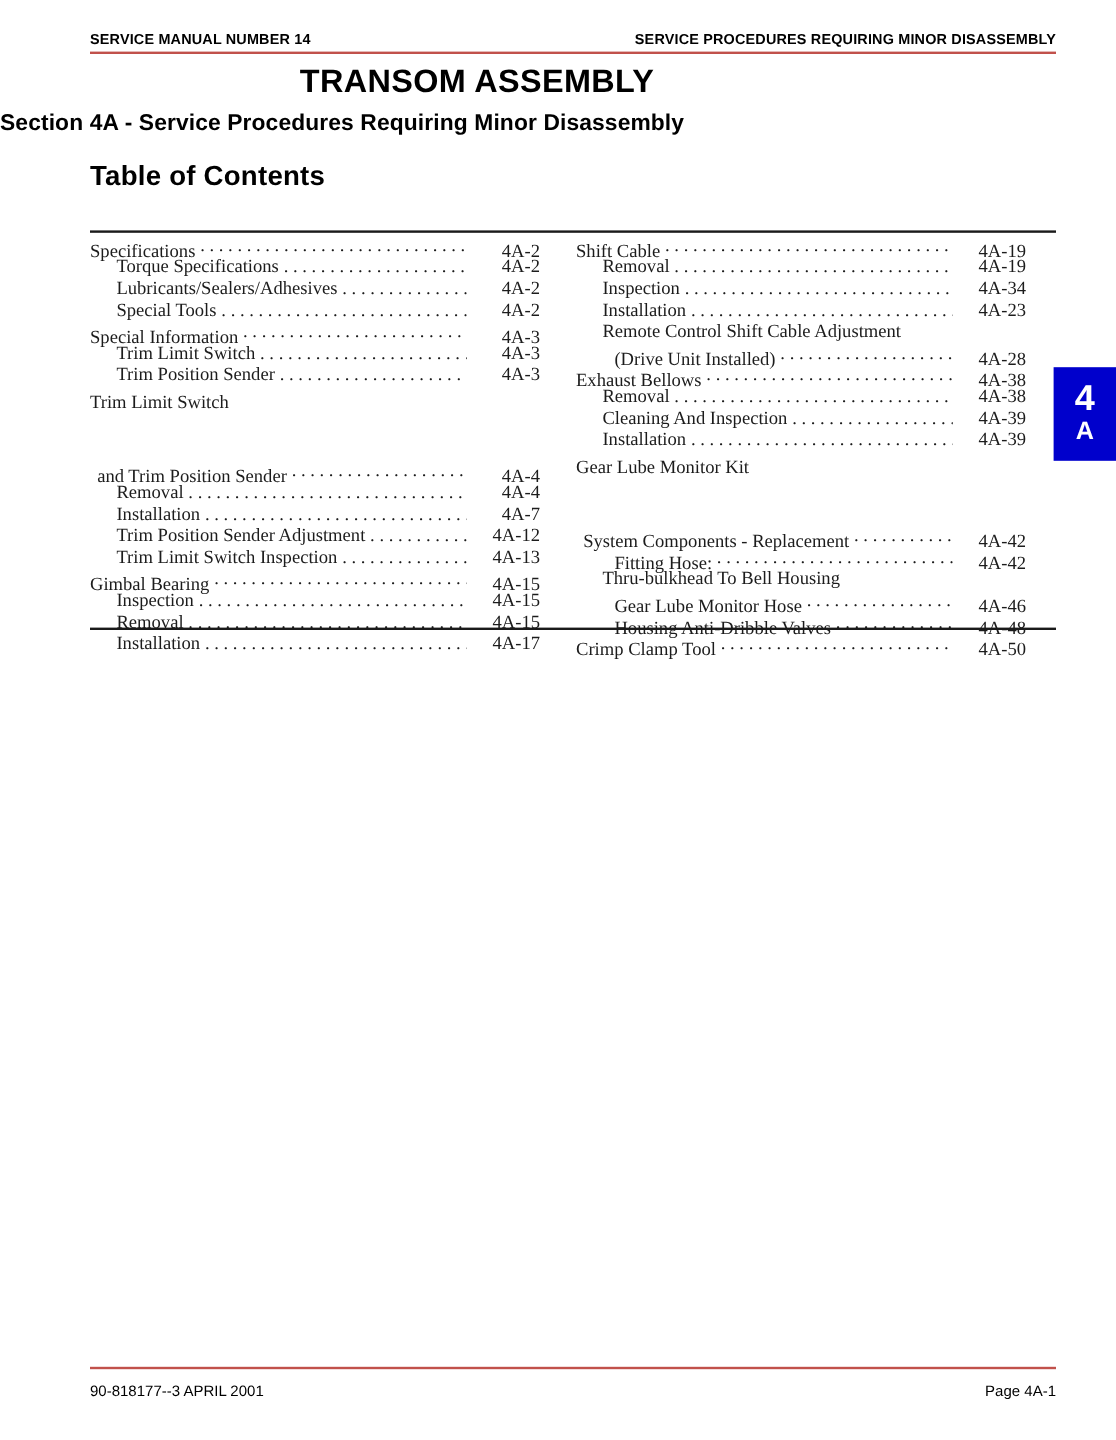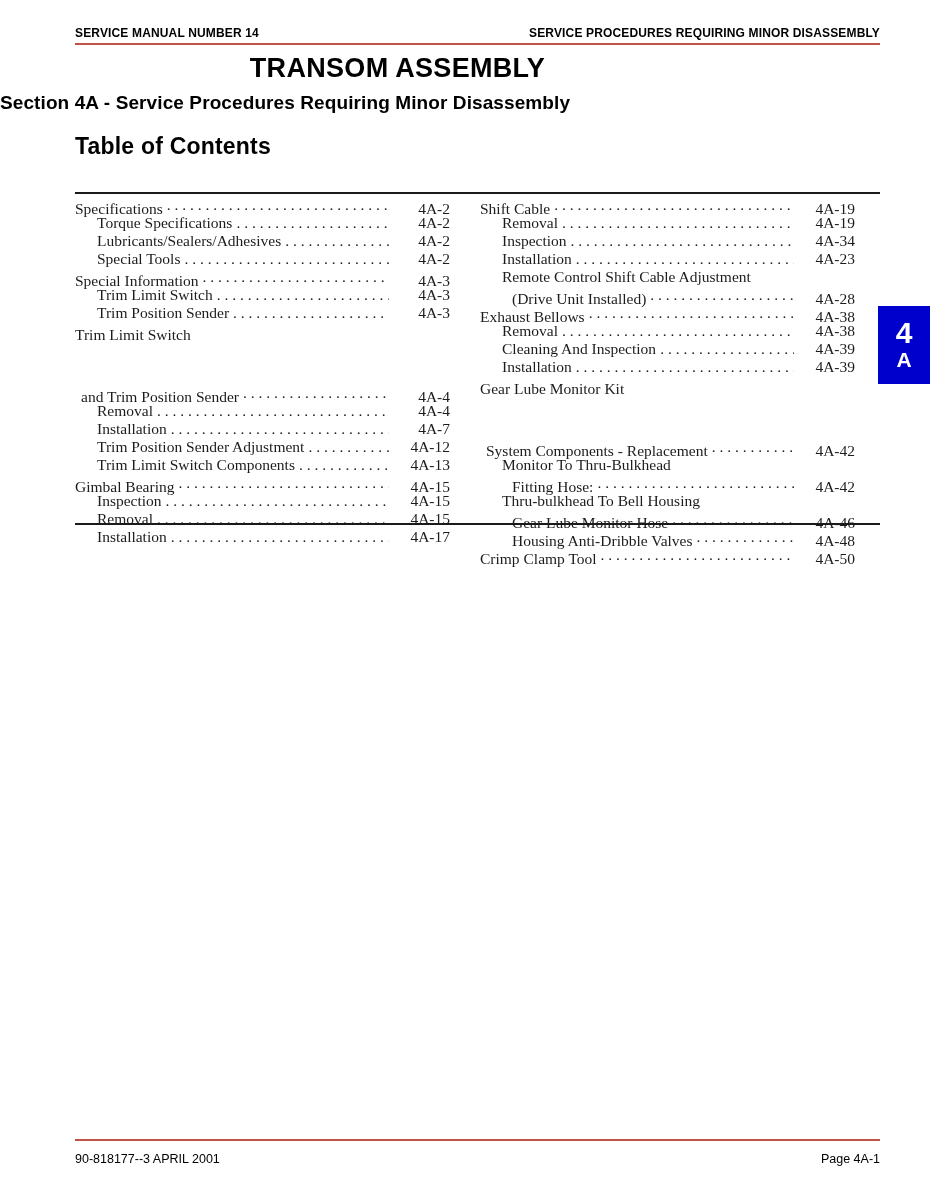--- a/index.html
+++ b/index.html
@@ -282,21 +282,21 @@
             <span class="toc-label">Installation</span>
             <span class="toc-dots"></span>
             <span class="toc-page">4A-7</span>
           </div>
           <div class="toc-row ind1">
             <span class="toc-label">Trim Position Sender Adjustment</span>
             <span class="toc-dots"></span>
             <span class="toc-page">4A-12</span>
           </div>
           <div class="toc-row ind1">
-            <span class="toc-label">Trim Limit Switch Components</span>
+            <span class="toc-label">Trim Limit Switch Inspection</span>
             <span class="toc-dots"></span>
             <span class="toc-page">4A-13</span>
           </div>
           <div class="toc-row ind0">
             <span class="toc-label">Gimbal Bearing</span>
             <span class="toc-dots"></span>
             <span class="toc-page">4A-15</span>
           </div>
           <div class="toc-row ind1">
             <span class="toc-label">Inspection</span>
@@ -367,25 +367,20 @@
           </div>
           <div class="toc-row ind0">
             <span class="toc-label">Gear Lube Monitor Kit</span>
             <span class="toc-dots none"></span>
             <span class="toc-page"></span>
           </div>
           <div class="toc-row ind-half">
             <span class="toc-label">System Components - Replacement</span>
             <span class="toc-dots"></span>
             <span class="toc-page">4A-42</span>
-          </div>
-          <div class="toc-row ind1">
-            <span class="toc-label">Monitor To Thru-Bulkhead</span>
-            <span class="toc-dots none"></span>
-            <span class="toc-page"></span>
           </div>
           <div class="toc-row ind2">
             <span class="toc-label">Fitting Hose:</span>
             <span class="toc-dots"></span>
             <span class="toc-page">4A-42</span>
           </div>
           <div class="toc-row ind1">
             <span class="toc-label">Thru-bulkhead To Bell Housing</span>
             <span class="toc-dots none"></span>
             <span class="toc-page"></span>

